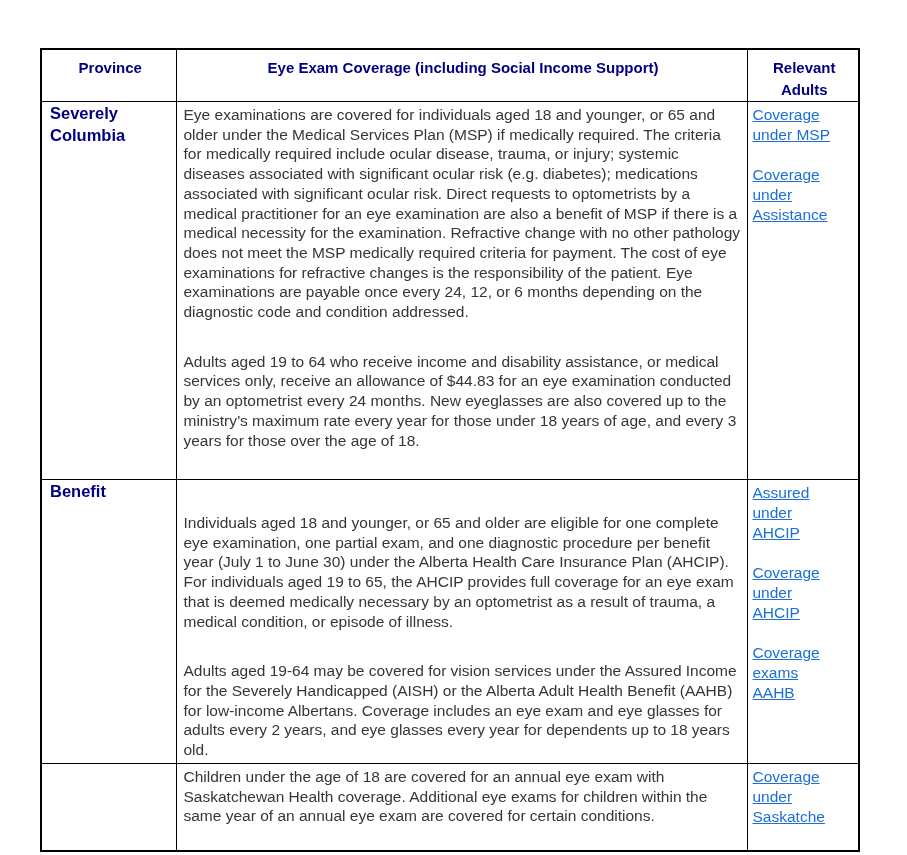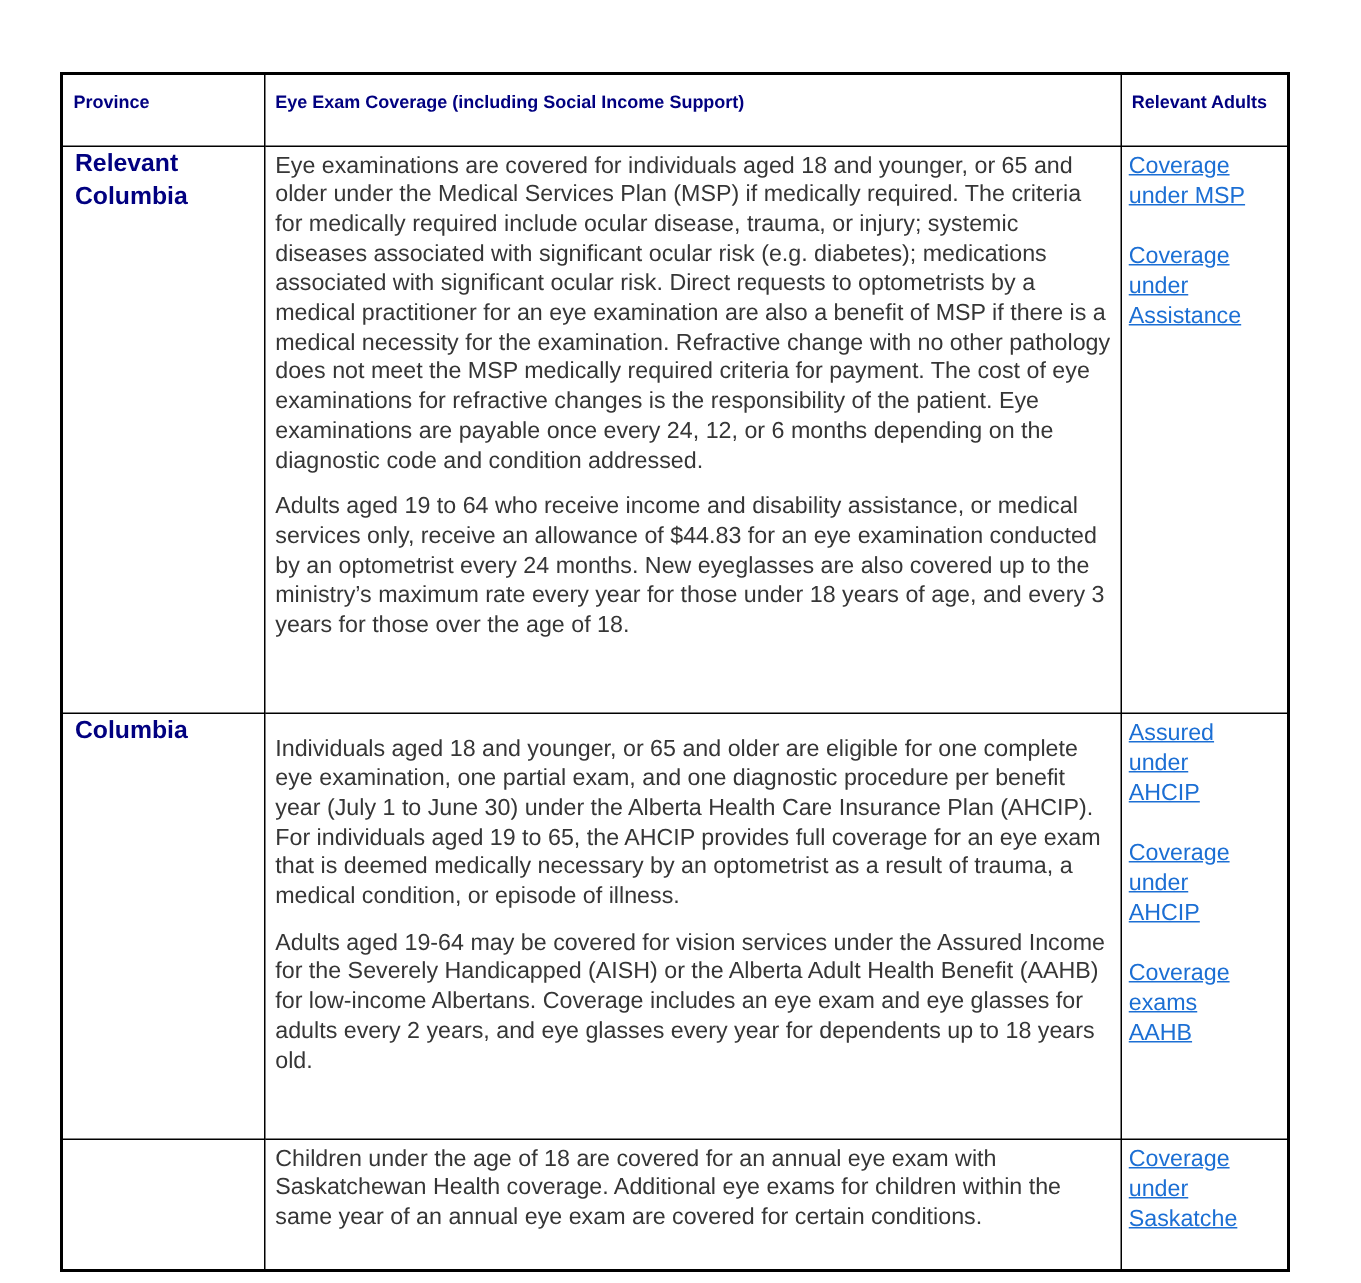--- a/index.html
+++ b/index.html
@@ -44,24 +44,24 @@
     text-align: center;
     vertical-align: middle;
     height: 34px;
     padding: 0;
     letter-spacing: 0.2px;
   }
 
   
   tr.head-row th {
     color: var(--navy, #010080);
-    text-align: left;
+    text-align: center;
     height: 48px;
     padding: 7px 4px 0 7px;
-    font-size: 12px;
+    font-size: 15px;
     line-height: 22px;
     font-weight: bold;
   }
   th.h-links { font-size: 15px; padding-left: 6px; }
 
   
   td.province-cell {
     vertical-align: middle;
     color: var(--navy, #010080);
     font-weight: bold;
@@ -69,21 +69,21 @@
     line-height: 22px;
     padding: 0 6px 0 8px;
   }
   td.coverage-cell {
     font-size: 15.5px;
     line-height: 19.7px;
     color: var(--body_text, #363636);
     padding: 3px 6px 3px 7px;
   }
   td.coverage-cell p { margin: 0; }
-  td.coverage-cell p + p { margin-top: 11px; }
+  td.coverage-cell p + p { margin-top: 30px; }
 
   td.links-cell {
     padding: 3px 0 3px 5px;
     font-size: 15.5px;
     line-height: 20px;
   }
   .links-box { width: 85px; }
   .links-box a {
     display: block;
     color: var(--link, #1c6fd4);
@@ -108,36 +108,36 @@
     <thead>
       <tr class="head-row">
         <th class="h-prov">Province</th>
         <th class="h-cov">Eye Exam Coverage (including Social Income Support)</th>
         <th class="h-links">Relevant Adults</th>
       </tr>
     </thead>
     <tbody>
         <tr class="row-0">
     <td class="province-cell">
-      <span>Relevant Columbia</span>
+      <span>Severely Columbia</span>
     </td>
     <td class="coverage-cell">
             <p>Eye examinations are covered for individuals aged 18 and younger, or 65 and older under the Medical Services Plan (MSP) if medically required. The criteria for medically required include ocular disease, trauma, or injury; systemic diseases associated with significant ocular risk (e.g. diabetes); medications associated with significant ocular risk. Direct requests to optometrists by a medical practitioner for an eye examination are also a benefit of MSP if there is a medical necessity for the examination. Refractive change with no other pathology does not meet the MSP medically required criteria for payment. The cost of eye examinations for refractive changes is the responsibility of the patient. Eye examinations are payable once every 24, 12, or 6 months depending on the diagnostic code and condition addressed.</p>
             <p>Adults aged 19 to 64 who receive income and disability assistance, or medical services only, receive an allowance of $44.83 for an eye examination conducted by an optometrist every 24 months. New eyeglasses are also covered up to the ministry’s maximum rate every year for those under 18 years of age, and every 3 years for those over the age of 18.</p>
           </td>
     <td class="links-cell">
       <div class="links-box">
               <a href="#">Coverage under MSP</a>
               <a href="#">Coverage under Assistance</a>
             </div>
     </td>
   </tr>
         <tr class="row-1">
     <td class="province-cell">
-      <span>Columbia</span>
+      <span>Benefit</span>
     </td>
     <td class="coverage-cell">
             <p></p>
             <p>Individuals aged 18 and younger, or 65 and older are eligible for one complete eye examination, one partial exam, and one diagnostic procedure per benefit year (July 1 to June 30) under the Alberta Health Care Insurance Plan (AHCIP). For individuals aged 19 to 65, the AHCIP provides full coverage for an eye exam that is deemed medically necessary by an optometrist as a result of trauma, a medical condition, or episode of illness.</p>
             <p>Adults aged 19-64 may be covered for vision services under the Assured Income for the Severely Handicapped (AISH) or the Alberta Adult Health Benefit (AAHB) for low-income Albertans. Coverage includes an eye exam and eye glasses for adults every 2 years, and eye glasses every year for dependents up to 18 years old.</p>
           </td>
     <td class="links-cell">
       <div class="links-box">
               <a href="#">Assured under AHCIP</a>
               <a href="#">Coverage under AHCIP</a>

